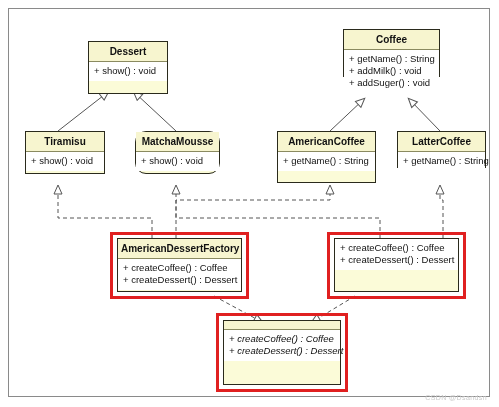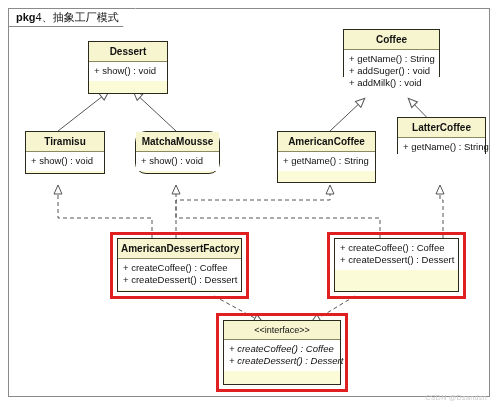--- a/index.html
+++ b/index.html
@@ -121,24 +121,20 @@
     z-index: 5;
     white-space: nowrap;
   }
 </style>
 </head>
 <body>
 
 <div id="canvas">
 
   <div class="frame"></div>
-  <div class="frame-tab">
-    <span class="pkg-bold">pkg</span><span>4、抽象工厂模式</span>
-    <span class="frame-tab-corner"></span>
-  </div>
 
   <svg id="wires" viewBox="0 0 499 407">
     <defs>
       <marker id="hollowTri" markerWidth="12" markerHeight="12" refX="9" refY="5" orient="auto" markerUnits="userSpaceOnUse">
         <path d="M1,1 L10,5 L1,9 z" fill="#ffffff" stroke="#555555" stroke-width="1"></path>
       </marker>
     </defs>
 
     <g>
       <line x1="58" y1="131" x2="108" y2="92" stroke="#555555" stroke-width="1" marker-end="url(#hollowTri)"></line>
@@ -186,22 +182,22 @@
     <div class="name">Dessert</div>
     <div class="ops">
       <div class="op">+ show() : void</div>
     </div>
   </div>
 
   <div class="uml" style="left:343px; top:29px; width:97px; height:48px;">
     <div class="name">Coffee</div>
     <div class="ops">
       <div class="op">+ getName() : String</div>
+      <div class="op">+ addMilk() : void</div>
       <div class="op">+ addSuger() : void</div>
-      <div class="op">+ addMilk() : void</div>
     </div>
   </div>
 
   <div class="uml" style="left:25px; top:131px; width:80px; height:43px;">
     <div class="name">Tiramisu</div>
     <div class="ops">
       <div class="op">+ show() : void</div>
     </div>
   </div>
 
@@ -212,21 +208,21 @@
     </div>
   </div>
 
   <div class="uml" style="left:277px; top:131px; width:99px; height:52px;">
     <div class="name">AmericanCoffee</div>
     <div class="ops">
       <div class="op">+ getName() : String</div>
     </div>
   </div>
 
-  <div class="uml" style="left:397px; top:117px; width:89px; height:37px;">
+  <div class="uml" style="left:397px; top:131px; width:89px; height:37px;">
     <div class="name">LatterCoffee</div>
     <div class="ops">
       <div class="op">+ getName() : String</div>
     </div>
   </div>
 
   <div class="uml" style="left:117px; top:238px; width:125px; height:54px;">
     <div class="name">AmericanDessertFactory</div>
     <div class="ops">
       <div class="op">+ createCoffee() : Coffee</div>
@@ -236,21 +232,20 @@
 
   <div class="uml" style="left:334px; top:238px; width:125px; height:54px;">
     <div class="ops">
       <div class="op">+ createCoffee() : Coffee</div>
       <div class="op">+ createDessert() : Dessert</div>
     </div>
   </div>
 
   <div class="uml iface" style="left:223px; top:320px; width:118px; height:65px;">
     <div class="name">
-      <span class="stereo">&lt;&lt;interface&gt;&gt;</span>
     </div>
     <div class="ops">
       <div class="op">+ createCoffee() : Coffee</div>
       <div class="op">+ createDessert() : Dessert</div>
     </div>
   </div>
 
   <div class="watermark">CSDN @Dsandsn</div>
 
 </div>

